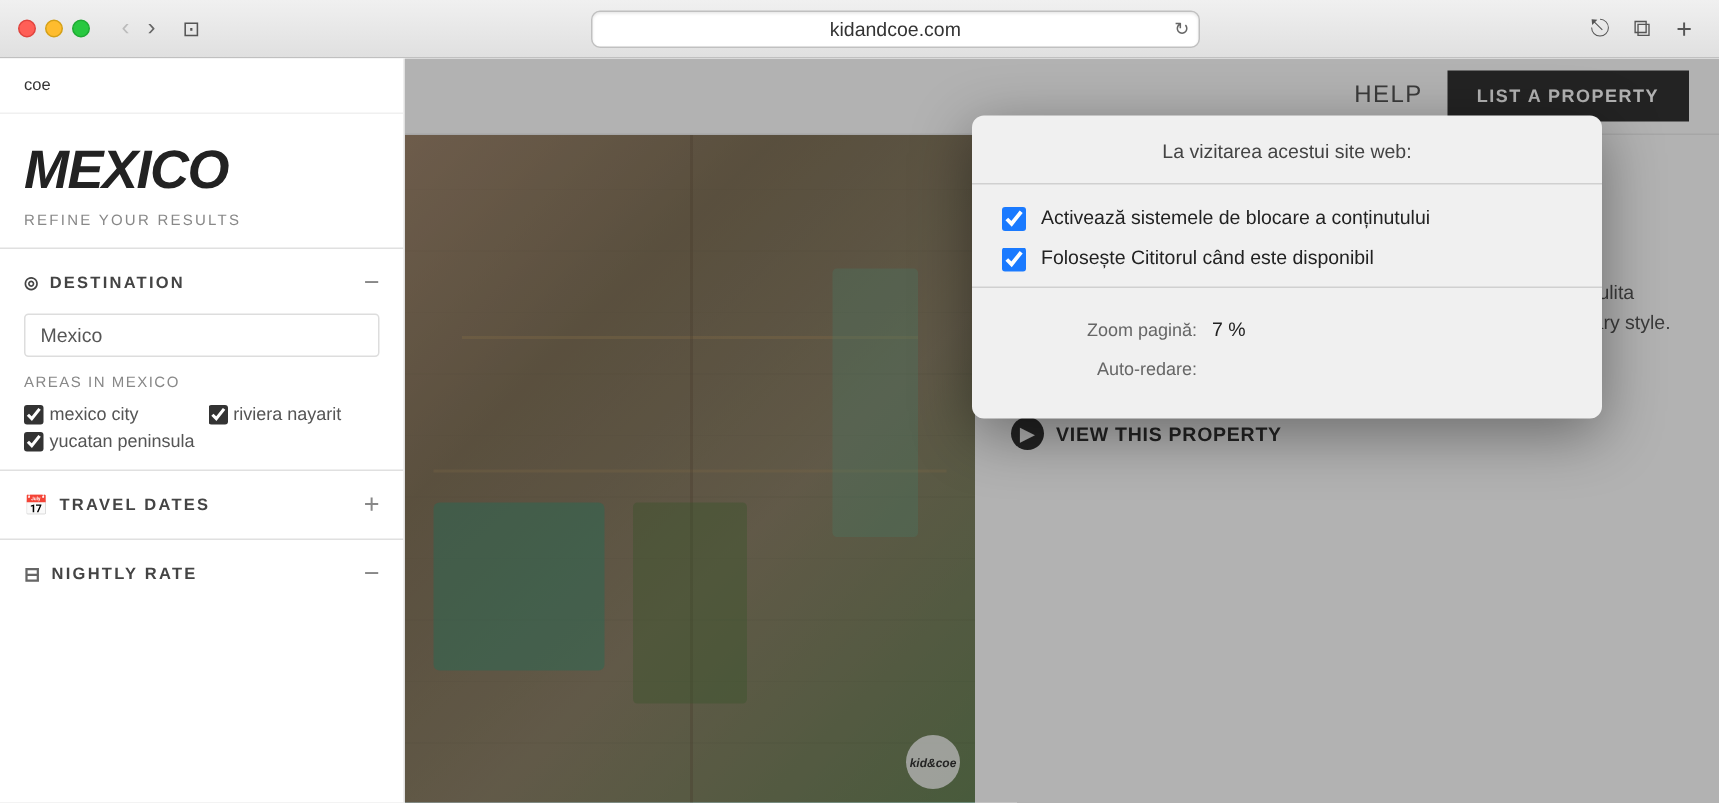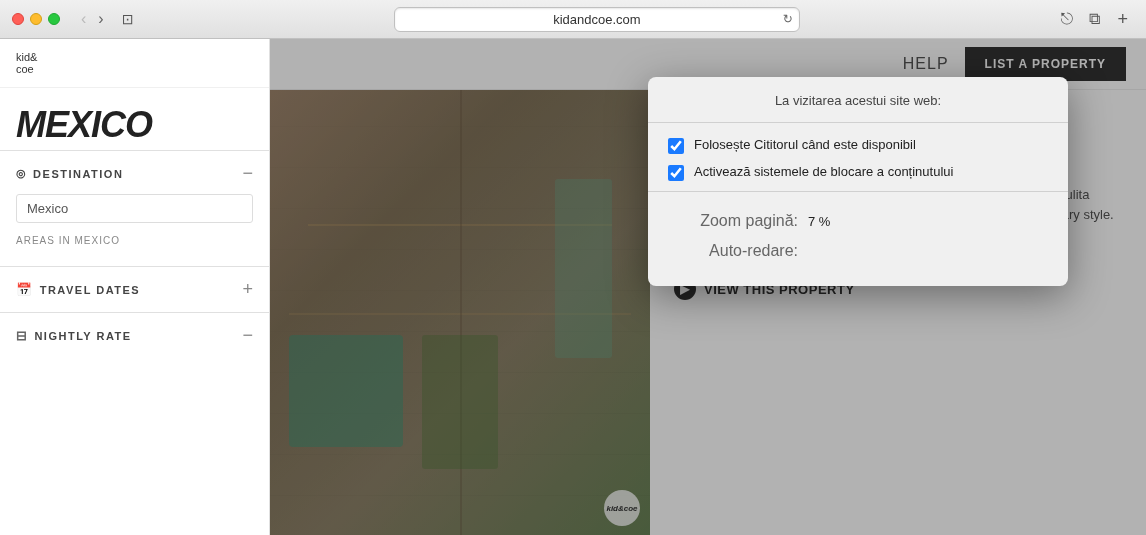--- a/index.html
+++ b/index.html
@@ -427,21 +427,21 @@
     .popup-row-label {
       font-size: 13px;
       color: #222;
     }
     .popup-settings-row {
       display: flex;
       align-items: center;
       padding: 6px 0;
     }
     .popup-settings-label {
-      font-size: 16px;
+      font-size: 12px;
       color: #666;
       width: 140px;
       text-align: right;
       padding-right: 10px;
       flex-shrink: 0;
     }
     .popup-settings-value {
       font-size: 13px;
       color: #222;
       font-weight: 500;
@@ -473,37 +473,51 @@
       <button class="toolbar-btn">⧉</button>
       <button class="plus-btn">+</button>
     </div>
   </div>
 </div>
 
 <div class="page-content">
 
   <div class="sidebar">
     <div class="site-logo">
-      <span>kid&amp;</span>
       <span>coe</span>
     </div>
     <div class="sidebar-heading">
       <h1>MEXICO</h1>
     </div>
+    <div class="refine-label">REFINE YOUR RESULTS</div>
 
     <div class="filter-section">
       <div class="filter-header">
         <div class="filter-title">
           <span>◎</span>
           <span>DESTINATION</span>
         </div>
         <span class="filter-toggle">−</span>
       </div>
       <input class="destination-input" type="text" value="Mexico" style="">
       <div class="areas-label">AREAS IN MEXICO</div>
+      <div class="checkbox-grid">
+        <div class="checkbox-item">
+          <input type="checkbox" checked="" style="">
+          <span>mexico city</span>
+        </div>
+        <div class="checkbox-item">
+          <input type="checkbox" checked="" style="">
+          <span>riviera nayarit</span>
+        </div>
+        <div class="checkbox-item">
+          <input type="checkbox" checked="" style="">
+          <span>yucatan peninsula</span>
+        </div>
+      </div>
     </div>
 
     <div class="filter-section">
       <div class="filter-header">
         <div class="filter-title">
           <span class="filter-icon">📅</span>
           <span>TRAVEL DATES</span>
         </div>
         <span class="filter-toggle">+</span>
       </div>
@@ -554,25 +568,25 @@
         </button>
       </div>
     </div>
 
     <div class="popup-overlay"></div>
     <div class="popup-menu">
       <div class="popup-title">La vizitarea acestui site web:</div>
       <hr class="popup-divider">
       <div class="popup-row">
         <input type="checkbox" class="popup-checkbox" checked="" style="">
-        <span class="popup-row-label">Folosește Cititorul când este disponibil</span>
+        <span class="popup-row-label">Activează sistemele de blocare a conținutului</span>
       </div>
       <div class="popup-row">
         <input type="checkbox" class="popup-checkbox" checked="" style="">
-        <span class="popup-row-label">Activează sistemele de blocare a conținutului</span>
+        <span class="popup-row-label">Folosește Cititorul când este disponibil</span>
       </div>
       <hr class="popup-divider">
       <div class="popup-settings-row">
         <span class="popup-settings-label">Zoom pagină:</span>
         <span class="popup-settings-value">7 %</span>
       </div>
       <div class="popup-settings-row">
         <span class="popup-settings-label">Auto-redare:</span>
       </div>
     </div>

